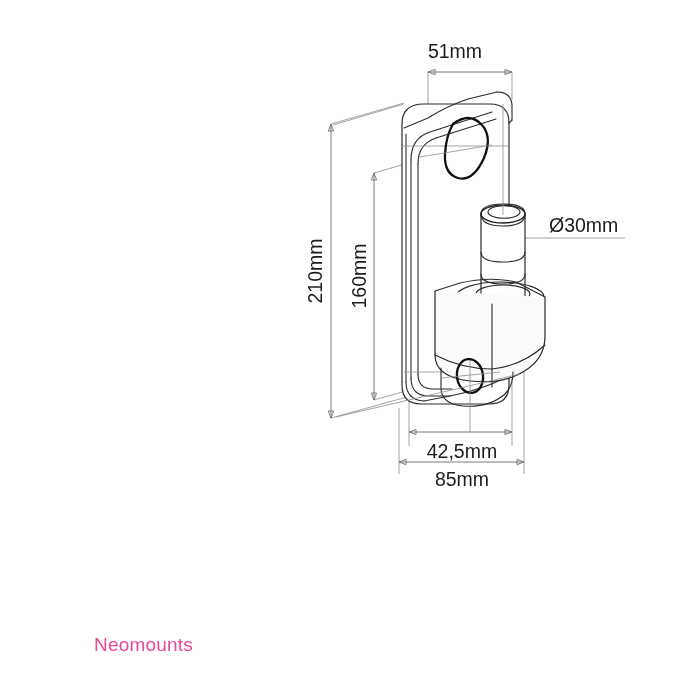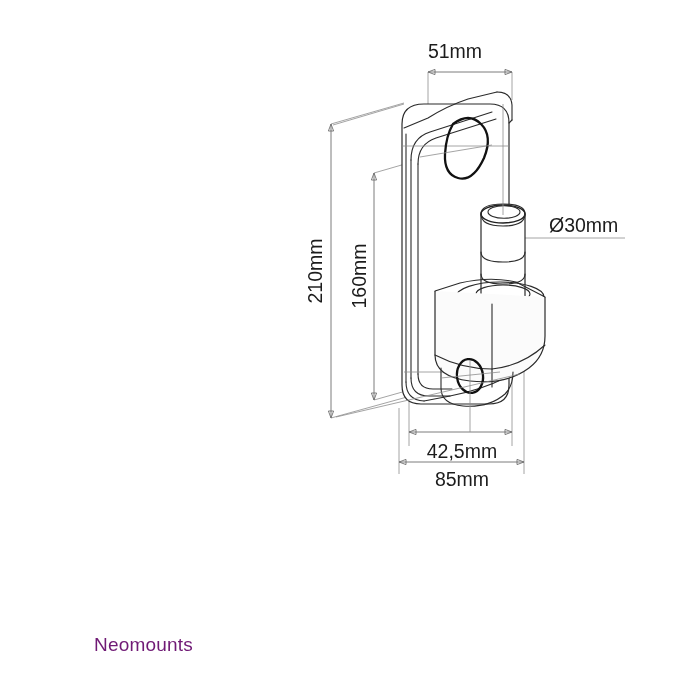--- a/index.html
+++ b/index.html
@@ -24,21 +24,21 @@
     display: block;
     width: 700px;
     height: 700px;
   }
   .brand {
     position: absolute;
     left: 94px;
     top: 634px;
     font-size: 19px;
     letter-spacing: 0.2px;
-    color: #701a75;
+    color: #ec4899;
     font-family: "Liberation Sans", sans-serif;
     white-space: nowrap;
   }
   
   .obj-thin  { fill: none; stroke: #2b2b2b; stroke-width: 1.1; stroke-linecap: round; stroke-linejoin: round; }
   .obj-mid   { fill: none; stroke: #222222; stroke-width: 1.5; stroke-linecap: round; stroke-linejoin: round; }
   .obj-bold  { fill: none; stroke: #111111; stroke-width: 2.3; stroke-linecap: round; stroke-linejoin: round; }
   .obj-face  { fill: #ffffff; stroke: #2b2b2b; stroke-width: 1.2; stroke-linejoin: round; }
   .obj-face-l{ fill: #fbfbfb; stroke: #2b2b2b; stroke-width: 1.2; stroke-linejoin: round; }
   .dim-line  { fill: none; stroke: #6e6e6e; stroke-width: 0.9; }

